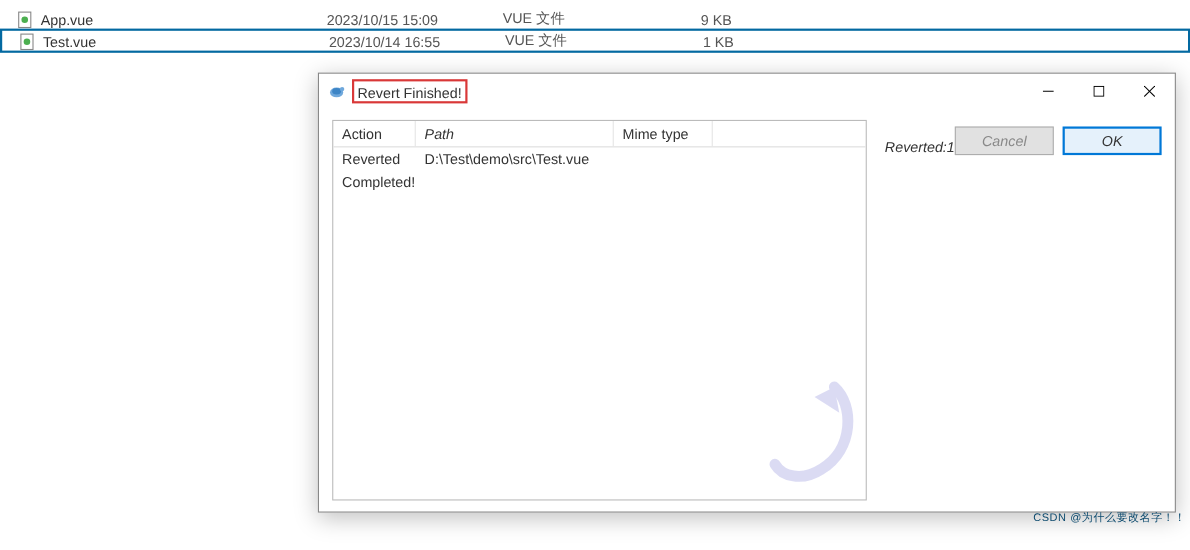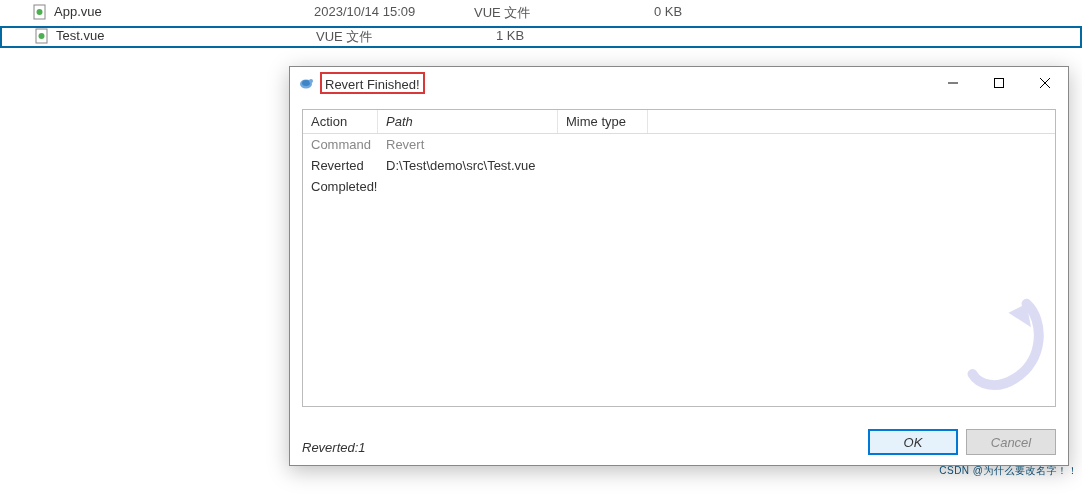--- a/index.html
+++ b/index.html
@@ -1,34 +1,34 @@
 <!DOCTYPE html>
 <html><head>
   <meta charset="utf-8">
   <style>
     * { box-sizing: border-box; margin: 0; padding: 0; font-family: "Segoe UI", Tahoma, sans-serif; }
     body { background: #fff; width: 1082px; height: 500px; position: relative; overflow: hidden; font-size: 13px; color: #333; }
     
     .file-list { padding: 4px 0; }
-    .file-row { display: flex; align-items: flex-start; height: 22px; padding-left: 32px; }
+    .file-row { display: flex; align-items: flex-end; height: 22px; padding-left: 15px; }
     .file-row.highlight { border: 2px solid #0369a1; }
     .file-icon { width: 16px; height: 16px; margin-right: 6px; display: flex; align-items: center; justify-content: center; }
     .file-name { width: 260px; }
     .file-date { width: 160px; color: #555; }
     .file-type { width: 180px; color: #555; }
     .file-size { width: 80px; color: #555; }
     
     .dialog { position: absolute; left: 289px; top: 66px; width: 780px; height: 400px; background: #fff; border: 1px solid #888; box-shadow: 0 5px 20px rgba(0,0,0,0.25); display: flex; flex-direction: column; }
     .titlebar { height: 32px; display: flex; align-items: center; padding-left: 8px; }
     .title-icon { width: 16px; height: 16px; margin-right: 6px; display:flex; align-items:center; justify-content:center;}
     .title-text-wrap { border: 2px solid #d93838; padding: 0 3px; height: 22px; display: flex; align-items: flex-end; }
     .title-controls { margin-left: auto; display: flex; }
     .title-btn { width: 46px; height: 30px; display: flex; align-items: center; justify-content: center; font-family: "Segoe UI Symbol", sans-serif; font-size: 10px; cursor: pointer; }
     
-    .dialog-body { flex: 1; padding: 10px 12px; display: flex; flex-direction: column; gap: 16px; }
+    .dialog-body { flex: 1; padding: 10px 12px; display: flex; flex-direction: row; gap: 16px; }
     .result-table { border: 1px solid #bbb; flex: 1; position: relative; overflow: hidden; background: #fff; }
     .table-header { display: flex; height: 24px; align-items: center; border-bottom: 1px solid #ddd; }
     .th { padding: 0 8px; font-size: 13px; color: #333; border-right: 1px solid #e5e5e5; height: 100%; display: flex; align-items: center; }
     .th.action { width: 75px; }
     .th.path { width: 180px; font-style: italic; }
     .th.mime { width: 90px; }
     .table-body { }
     .tr { display: flex; height: 21px; align-items: center; }
     .td { padding: 0 8px; font-size: 13px; }
     .td.action { width: 75px; }
@@ -51,32 +51,33 @@
 
 <div class="file-list">
   <div class="file-row">
     <span class="file-icon">
       <svg width="16" height="16" viewBox="0 0 16 16">
           <rect x="2" y="1" width="11" height="14" fill="#fff" stroke="#888" stroke-width="1"></rect>
           <circle cx="7.5" cy="8" r="3" fill="#4caf50"></circle>
         </svg>
     </span>
     <span class="file-name">App.vue</span>
-    <span class="file-date">2023/10/14 15:09</span>
+    <span class="file-date">2023/10/15 15:09</span>
     <span class="file-type">VUE 文件</span>
-    <span class="file-size">0 KB</span>
+    <span class="file-size">9 KB</span>
   </div>
   <div class="file-row highlight">
     <span class="file-icon">
       <svg width="16" height="16" viewBox="0 0 16 16">
           <rect x="2" y="1" width="11" height="14" fill="#fff" stroke="#888" stroke-width="1"></rect>
           <circle cx="7.5" cy="8" r="3" fill="#4caf50"></circle>
         </svg>
     </span>
     <span class="file-name">Test.vue</span>
+    <span class="file-date">2023/10/14 16:55</span>
     <span class="file-type">VUE 文件</span>
     <span class="file-size">1 KB</span>
   </div>
 </div>
 
 <div class="dialog">
   <div class="titlebar">
     <span class="title-icon">
       <svg width="16" height="16" viewBox="0 0 16 16">
           <ellipse cx="8" cy="9" rx="6" ry="4.5" fill="#6fa8dc"></ellipse>
@@ -108,45 +109,40 @@
   </div>
 
   <div class="dialog-body">
     <div class="result-table">
       <div class="table-header">
         <div class="th action">Action</div>
         <div class="th path">Path</div>
         <div class="th mime">Mime type</div>
       </div>
       <div class="table-body">
-        <div class="tr command">
-          <div class="td action">Command</div>
-          <div class="td path">Revert</div>
-          <div class="td mime"></div>
-        </div>
         <div class="tr">
           <div class="td action">Reverted</div>
           <div class="td path">D:\Test\demo\src\Test.vue</div>
           <div class="td mime"></div>
         </div>
         <div class="tr">
           <div class="td action">Completed!</div>
           <div class="td path"></div>
           <div class="td mime"></div>
         </div>
       </div>
       <svg class="watermark" viewBox="0 0 100 120">
         <path d="M 75 12 C 95 30 95 75 62 95 C 42 108 22 102 15 90" fill="none" stroke="#b8b8e8" stroke-width="11" stroke-linecap="round"></path>
         <path d="M 75 12 L 55 22 L 80 38 Z" fill="#b8b8e8"></path>
       </svg>
     </div>
 
     <div class="status-row">
       <span class="status-text">Reverted:1</span>
       <div class="btn-row">
+        <div class="btn disabled">Cancel</div>
         <div class="btn primary">OK</div>
-        <div class="btn disabled">Cancel</div>
       </div>
     </div>
   </div>
 </div>
 
 <div class="csdn-mark">CSDN @为什么要改名字！！</div>
 
 </body></html>

